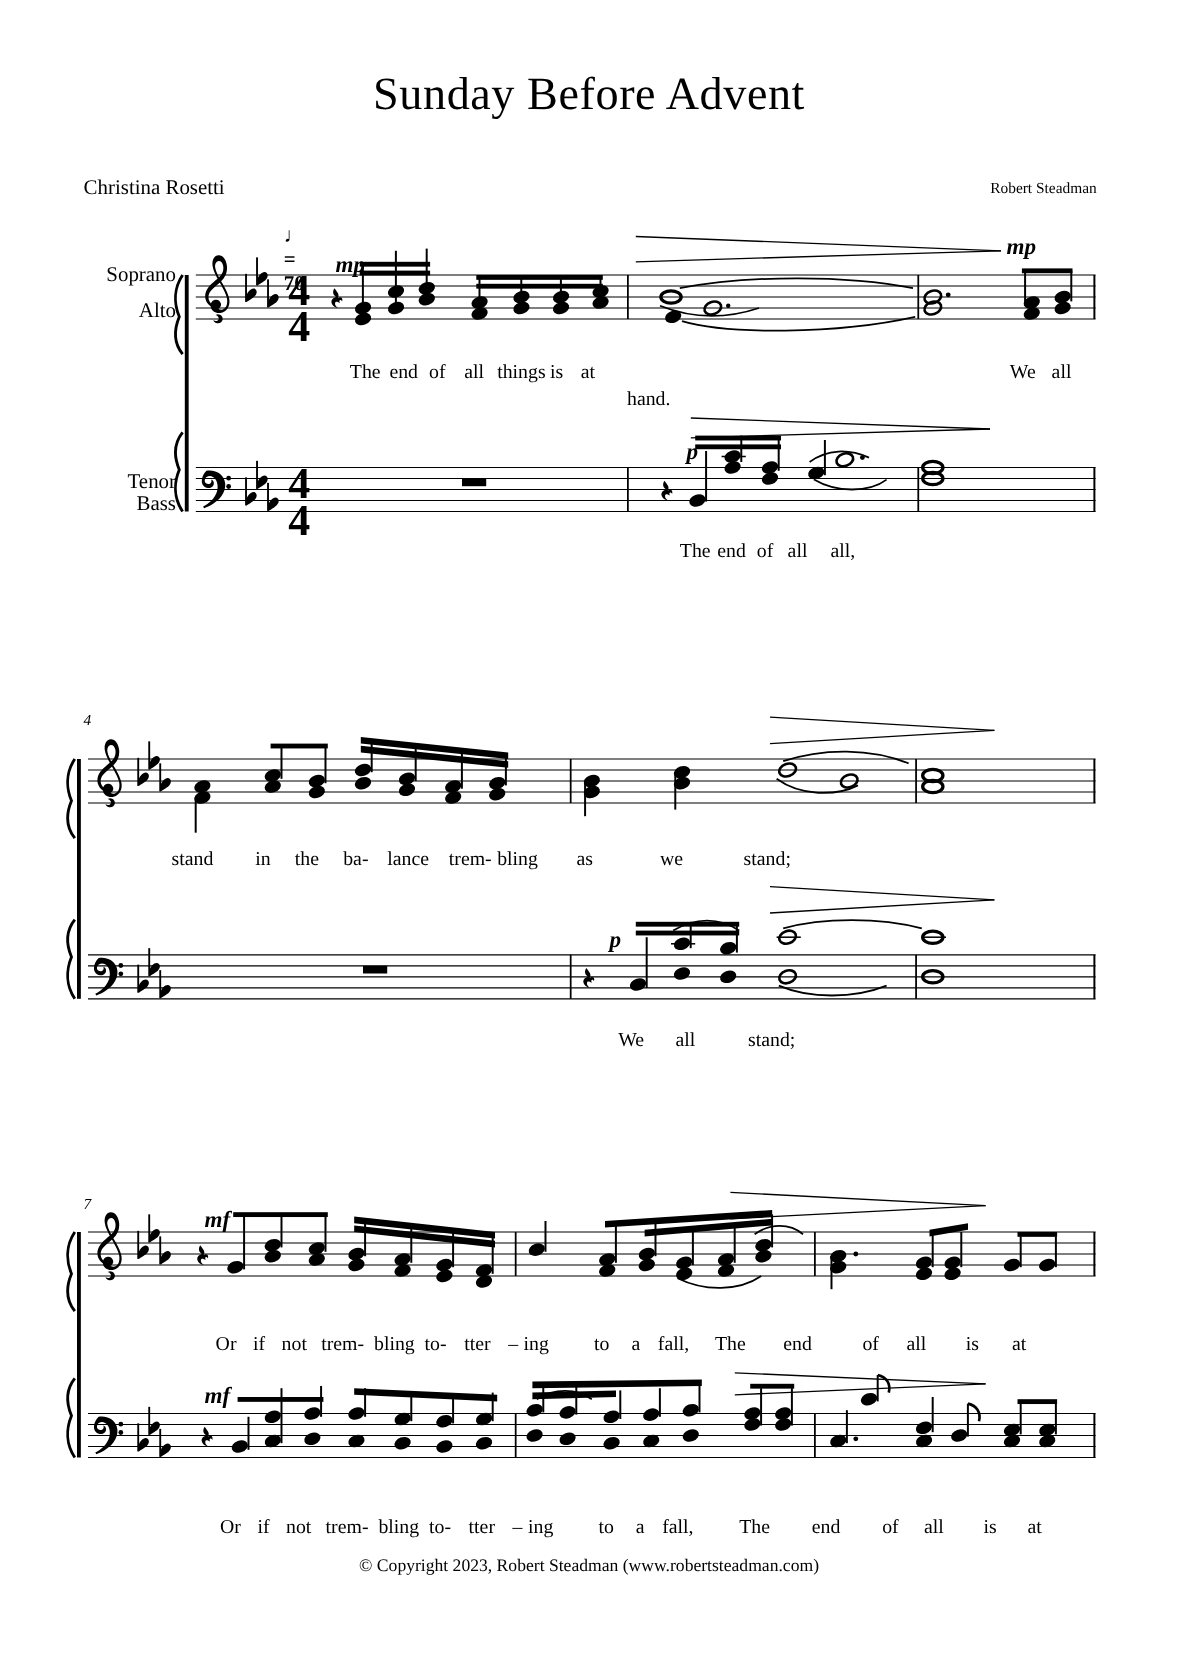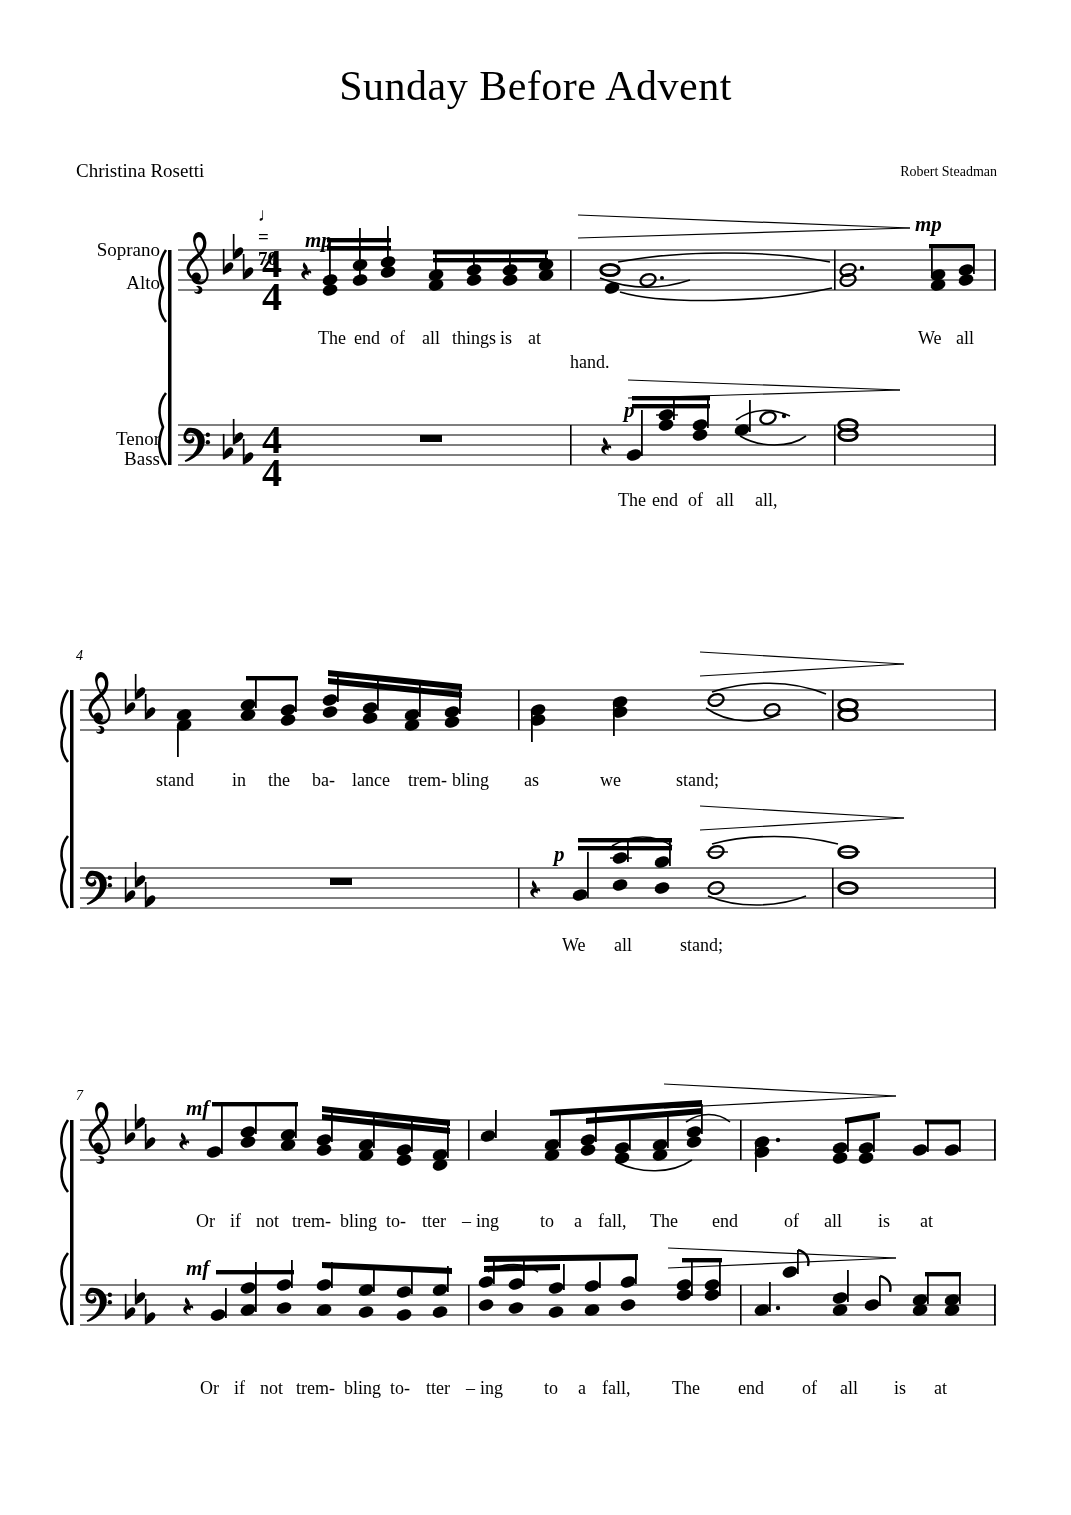--- a/index.html
+++ b/index.html
@@ -107,20 +107,21 @@
   }
 </style>
 </head>
 <body>
 
 <div class="page">
 
   <div class="title">Sunday Before Advent</div>
   <div class="lyricist">Christina Rosetti</div>
   <div class="composer">Robert Steadman</div>
+  <div class="copyright">© Copyright 2023, Robert Steadman (www.robertsteadman.com)</div>
 
   <div class="system" style="left:0; top:0;">
 
     <div class="label" style="top:239px; left:50px; width:110px;">Soprano</div>
     <div class="label" style="top:272px; left:50px; width:110px;">Alto</div>
     <div class="label" style="top:428px; left:30px; width:130px;">Tenor</div>
     <div class="label" style="top:448px; left:30px; width:130px;">Bass</div>
 
     <div class="tempo" style="top:204px; left:258px;">♩ = 70</div>
     <div class="dyn" style="top:228px; left:305px;">mp</div>

